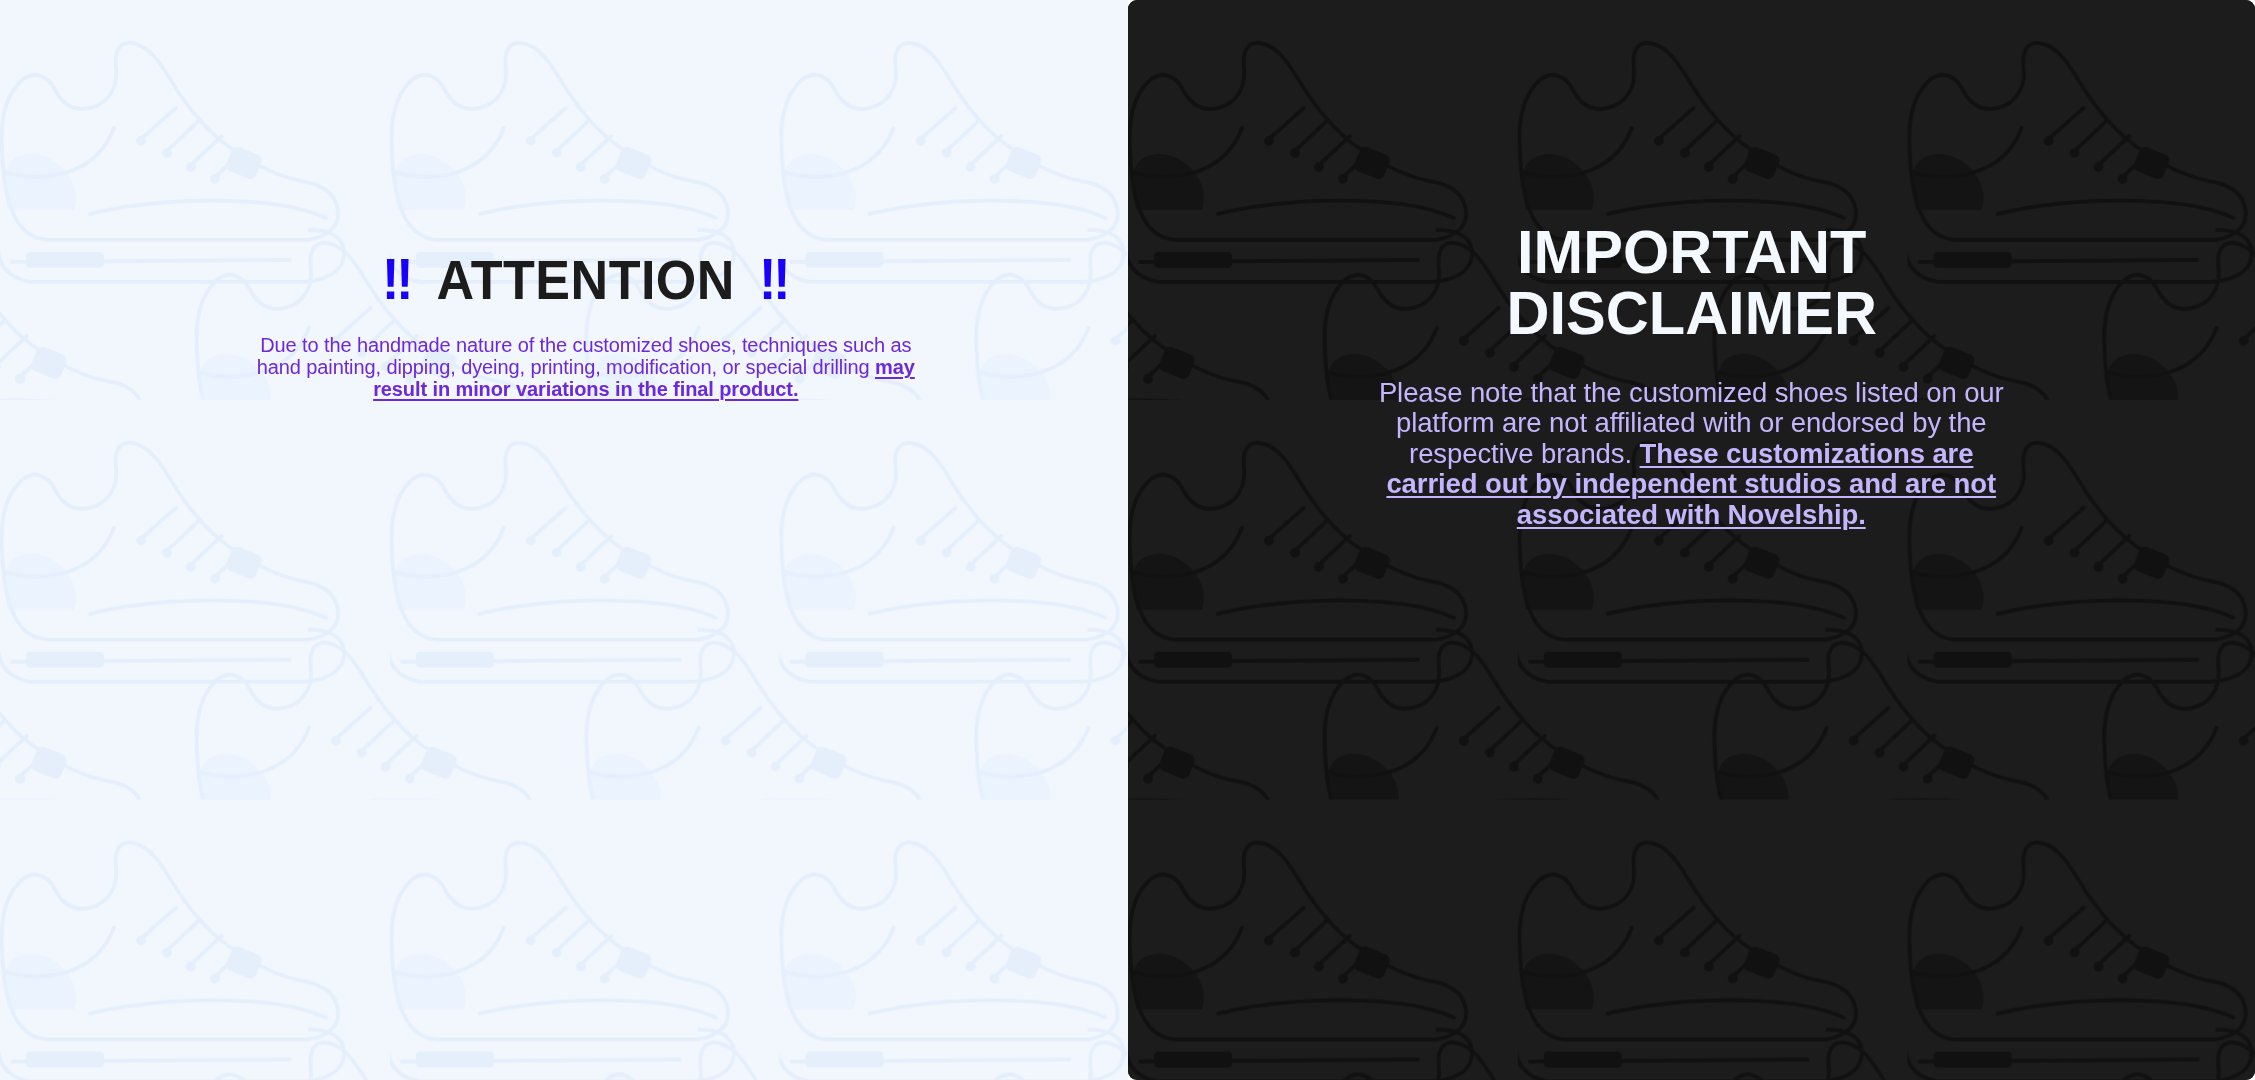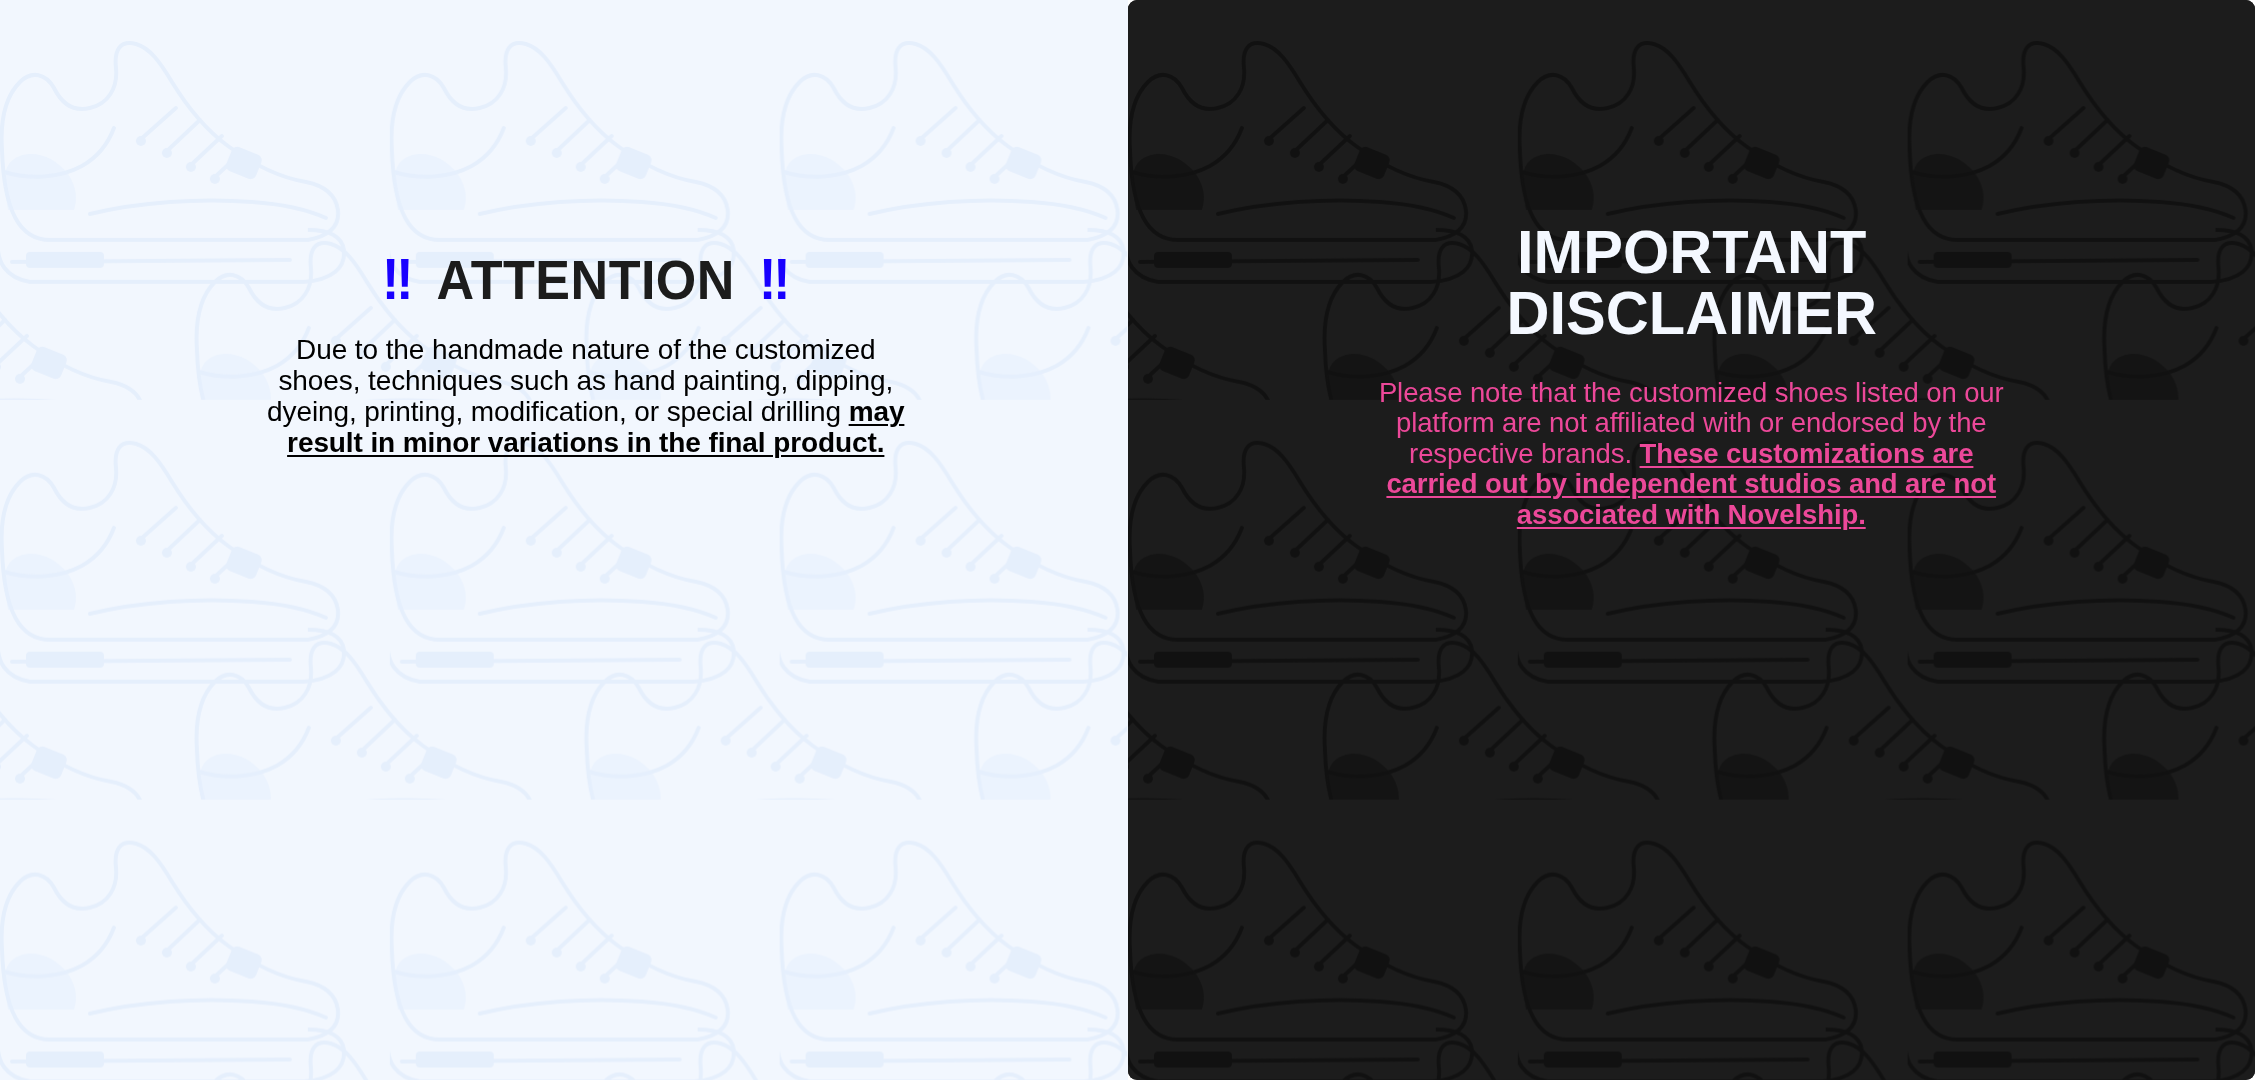--- a/index.html
+++ b/index.html
@@ -63,23 +63,23 @@
     display:inline-block;
     transform:scaleY(1.02);
   }
   .bang.left  { margin-right:26px; }
   .bang.right { margin-left:26px; }
 
   .body-light {
     margin:0 auto;
     margin-top:26px;
     width:660px;
-    font-size:28px;
+    font-size:20px;
     line-height:1.11;
-    color:#000000;
+    color:#6d28d9;
     font-weight:normal;
     letter-spacing:-0.1px;
   }
   .body-light .em {
     font-weight:bold;
     text-decoration:underline;
     text-underline-offset:3px;
     text-decoration-thickness:2px;
   }
 
@@ -98,21 +98,21 @@
     display:block;
     padding:0 160px;
   }
 
   .body-dark {
     margin:0 auto;
     margin-top:34px;
     width:660px;
     font-size:27.5px;
     line-height:1.11;
-    color:#ec4899;
+    color:#c4b5fd;
     font-weight:normal;
     letter-spacing:-0.1px;
   }
   .body-dark .em {
     font-weight:bold;
     text-decoration:underline;
     text-underline-offset:3px;
     text-decoration-thickness:2px;
   }
 </style>

